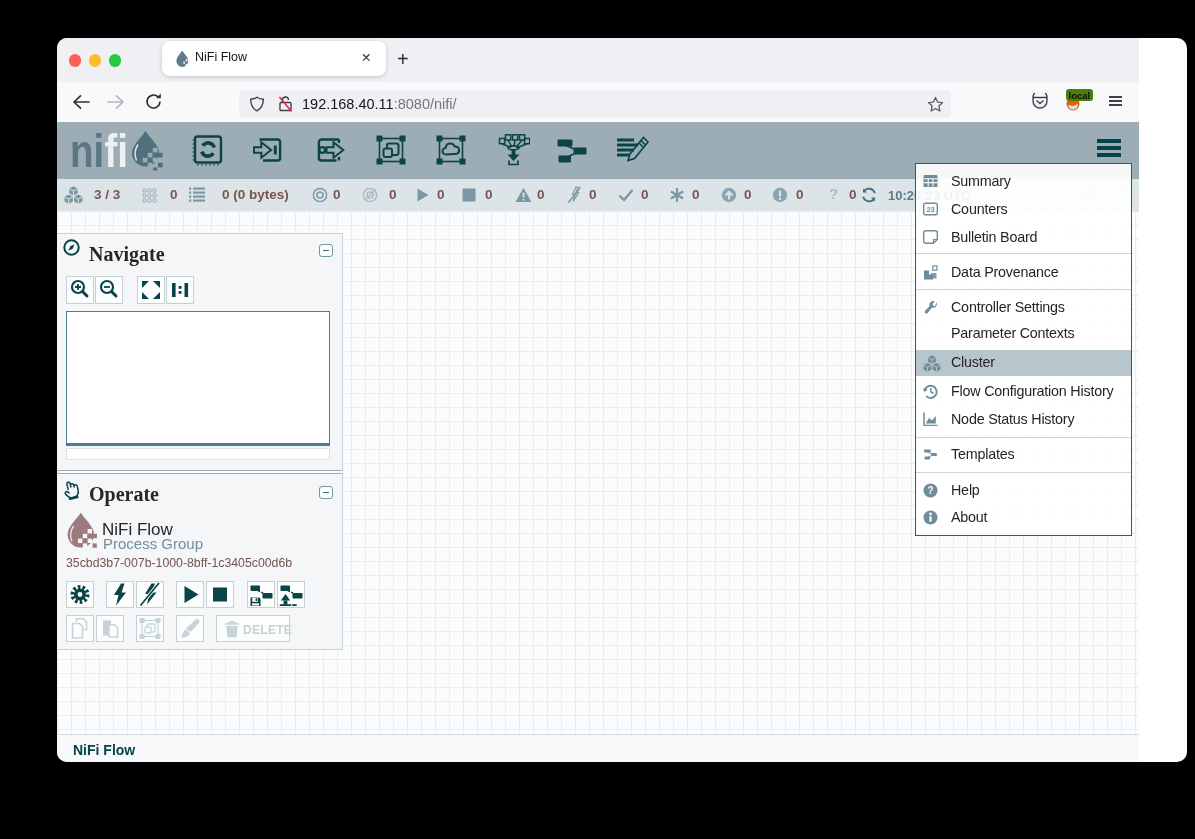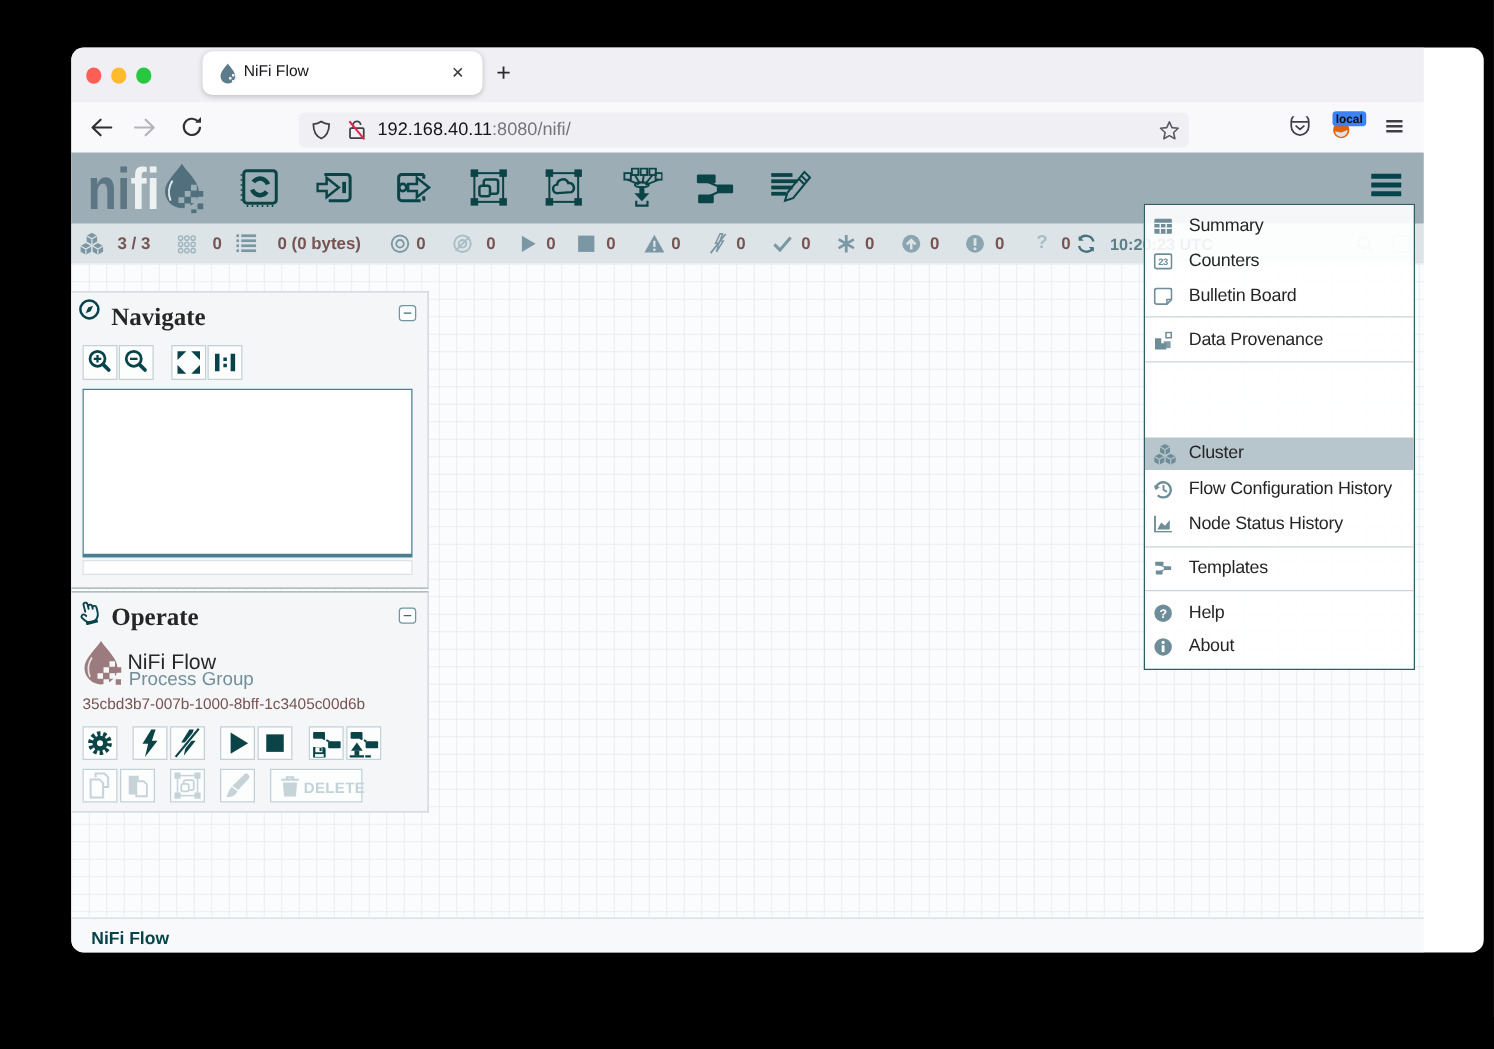--- a/index.html
+++ b/index.html
@@ -131,21 +131,21 @@
     </div>
     <svg class="abs" style="left:974px;top:11px" width="18" height="18" viewBox="0 0 18 18">
       <path d="M2 4.5 h14 v3.5 a7 7 0 0 1 -14 0 Z M2 4.5 a2 2 0 0 1 14 0" stroke="#3f3f46" stroke-width="1.4" fill="none" stroke-linejoin="round"></path>
       <path d="M5.5 7.5 L9 10.5 L12.5 7.5" stroke="#3f3f46" stroke-width="1.4" fill="none"></path>
     </svg>
     <circle-avatar></circle-avatar>
     <svg class="abs" style="left:1008px;top:15px" width="16" height="14" viewBox="0 0 16 14">
       <circle cx="8" cy="7" r="6.5" fill="#e66000"></circle>
       <path d="M3 8 a5 5 0 0 0 10 -1 L8 9 Z" fill="#dfdfe4"></path>
     </svg>
-    <div class="abs" style="left:1009px;top:7px;background:#3b82f6;border-radius:3px;padding:0.5px 2.5px;font-size:9.5px;font-weight:bold;color:#101010;text-align:right;">local</div>
+    <div class="abs" style="left:1009px;top:7px;background:#4d7c0f;border-radius:3px;padding:0.5px 2.5px;font-size:9.5px;font-weight:bold;color:#101010;text-align:right;">local</div>
     <div class="abs" style="left:1052px;top:14px;width:12.5px;">
       <div style="height:1.7px;background:#3f3f46;margin-bottom:2.5px;"></div>
       <div style="height:1.7px;background:#3f3f46;margin-bottom:2.5px;"></div>
       <div style="height:1.7px;background:#3f3f46;"></div>
     </div>
   </div>
 
   <div id="nheader">
     <svg class="abs" style="left:13px;top:0" width="110" height="52" viewBox="0 0 110 52">
       <g transform="scale(0.82,1)" font-family="Liberation Sans, sans-serif" font-weight="bold" font-size="47px">
@@ -550,20 +550,29 @@
       <svg class="micon" width="15" height="15" viewBox="0 0 15 15">
           <g fill="#6f8c99">
             <path d="M1 5.5 h5 v4 h4 v5 h-9 z"></path>
             <rect x="8" y="8" width="5.5" height="5.5" opacity="0.85"></rect>
           </g>
           <rect x="9.8" y="1" width="4.2" height="4.2" fill="none" stroke="#6f8c99" stroke-width="1.2"></rect>
         </svg>
       <span class="mtext">Data Provenance</span>
     </div>
     <div class="msep" style="top:125px;"></div>
+    <div class="mi" style="top:130px;">
+      <svg class="micon" width="15" height="15" viewBox="0 0 15 15">
+          <path d="M13.7 2.2 a3.9 3.9 0 0 1 -4.7 5.4 L4.6 13 a1.65 1.65 0 0 1 -2.6 -2 l0.3 -0.4 L6.5 6.2 a3.9 3.9 0 0 1 5.4 -4.7 L9.6 3.8 l0.5 1.9 1.9 0.5 z" fill="#6f8c99"></path>
+        </svg>
+      <span class="mtext">Controller Settings</span>
+    </div>
+    <div class="mi" style="top:156px;">
+      <span class="mtext">Parameter Contexts</span>
+    </div>
     <div class="mi" style="top:214px;">
       <svg class="micon" width="15" height="15" viewBox="0 0 15 15">
           <path d="M3.2 12.2 a6.1 6.1 0 1 0 -1.7 -5.4" fill="none" stroke="#6f8c99" stroke-width="1.9"></path>
           <path d="M0 4.2 l1.6 3.9 3.4 -2.6 z" fill="#6f8c99"></path>
           <path d="M7.8 4 v3.8 l2.8 1.7" fill="none" stroke="#6f8c99" stroke-width="1.5"></path>
         </svg>
       <span class="mtext">Flow Configuration History</span>
     </div>
     <div class="mi" id="mi-cluster" style="top:186px;">
       <svg class="micon" style="top:5px" width="18" height="17" viewBox="0 0 19 18">

